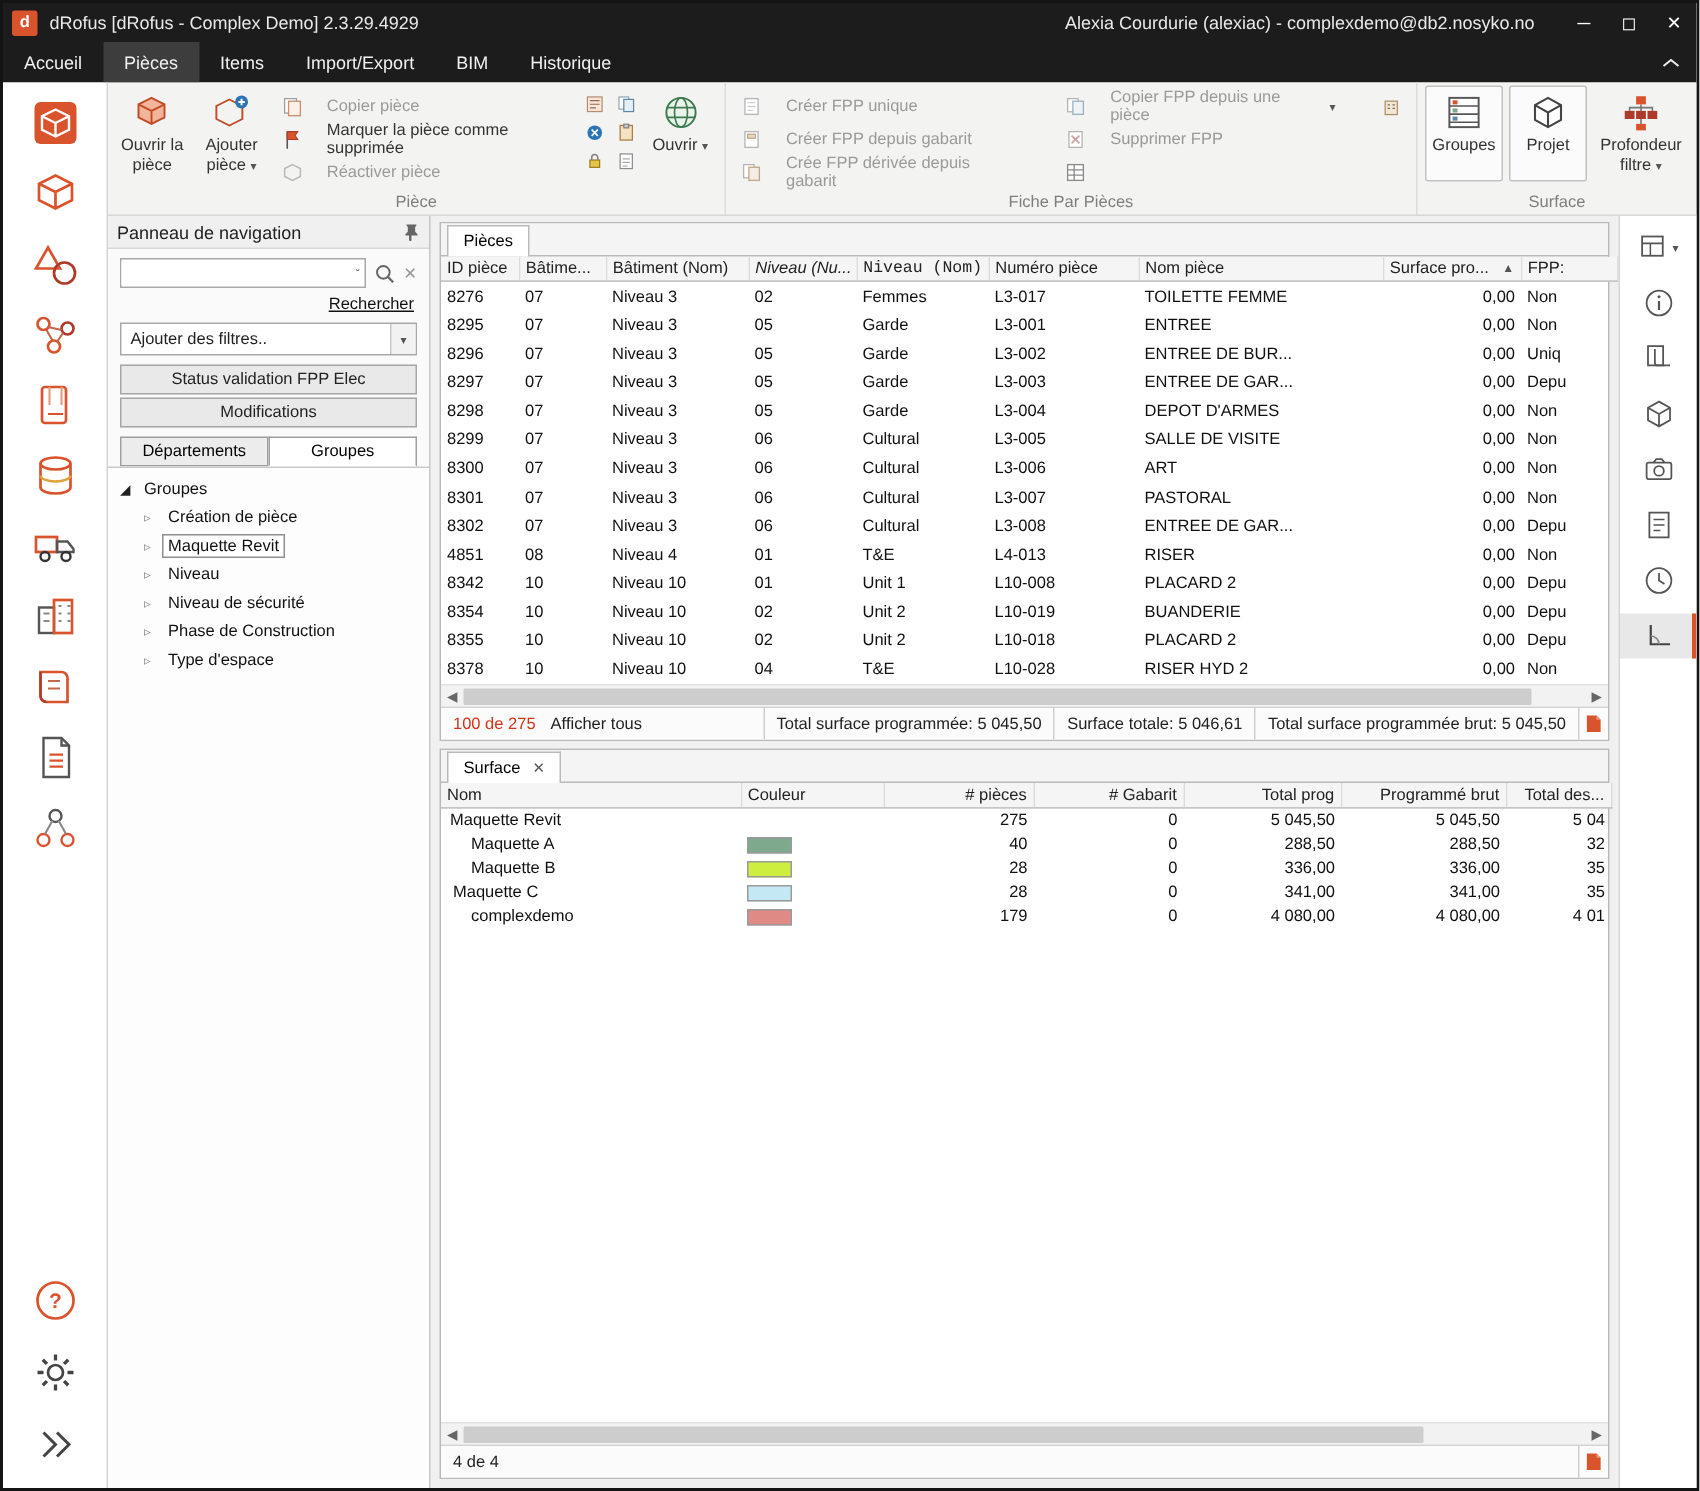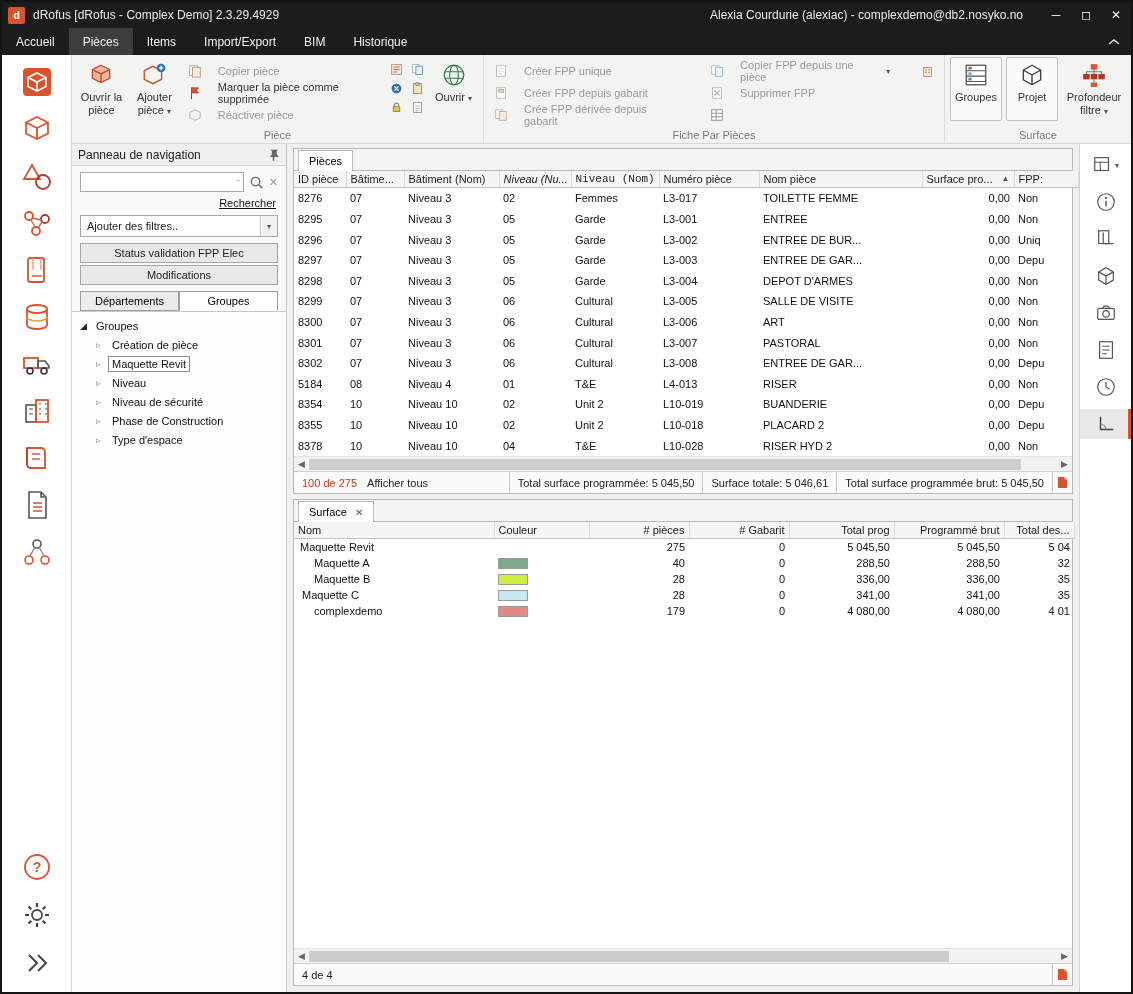--- a/index.html
+++ b/index.html
@@ -627,29 +627,40 @@
                       <td>07</td>
                       <td>Niveau 3</td>
                       <td>06</td>
                       <td>Cultural</td>
                       <td>L3-008</td>
                       <td>ENTREE DE GAR...</td>
                       <td class="num">0,00</td>
                       <td>Depu</td>
                     </tr>
                     <tr>
-                      <td>5184</td>
+                      <td>4851</td>
                       <td>08</td>
                       <td>Niveau 4</td>
                       <td>01</td>
                       <td>T&amp;E</td>
                       <td>L4-013</td>
                       <td>RISER</td>
                       <td class="num">0,00</td>
                       <td>Non</td>
+                    </tr>
+                    <tr>
+                      <td>8342</td>
+                      <td>10</td>
+                      <td>Niveau 10</td>
+                      <td>01</td>
+                      <td>Unit 1</td>
+                      <td>L10-008</td>
+                      <td>PLACARD 2</td>
+                      <td class="num">0,00</td>
+                      <td>Depu</td>
                     </tr>
                     <tr>
                       <td>8354</td>
                       <td>10</td>
                       <td>Niveau 10</td>
                       <td>02</td>
                       <td>Unit 2</td>
                       <td>L10-019</td>
                       <td>BUANDERIE</td>
                       <td class="num">0,00</td>

